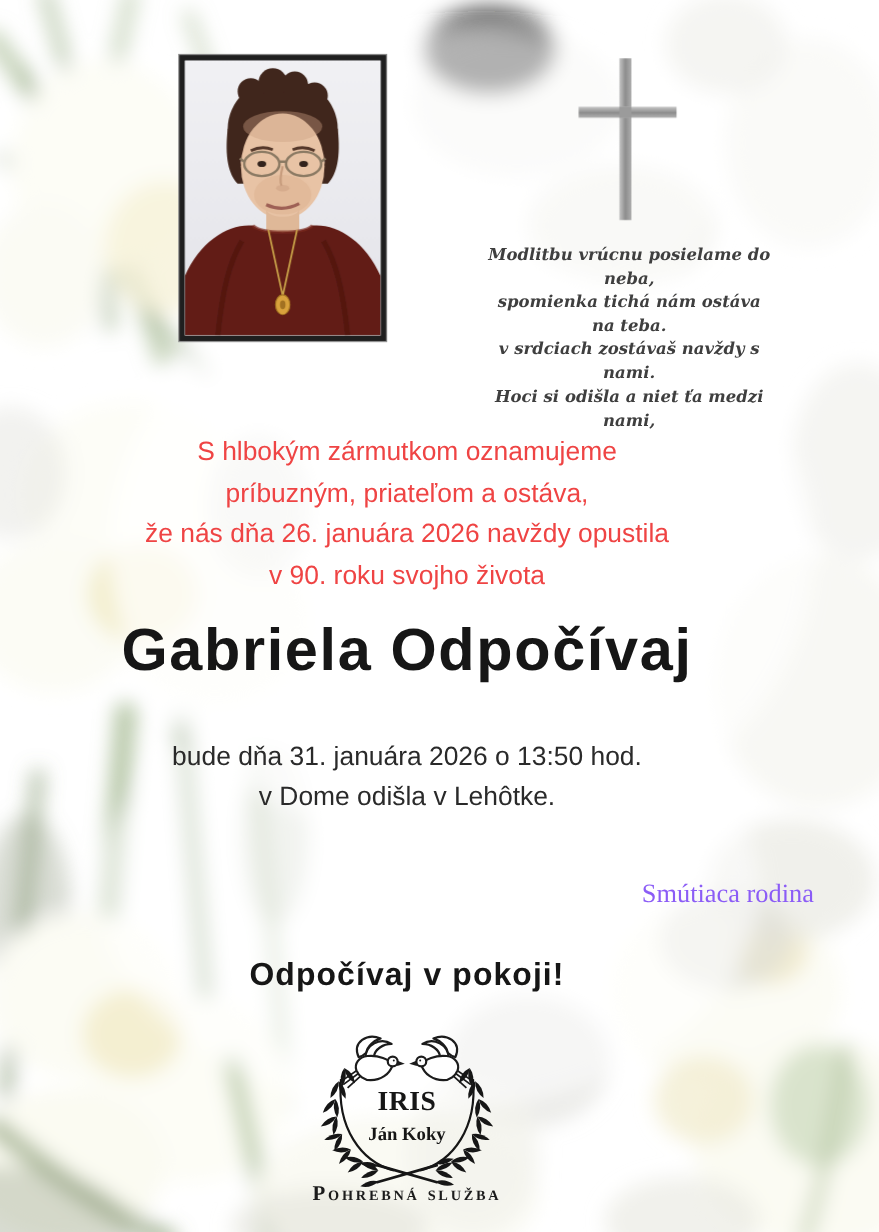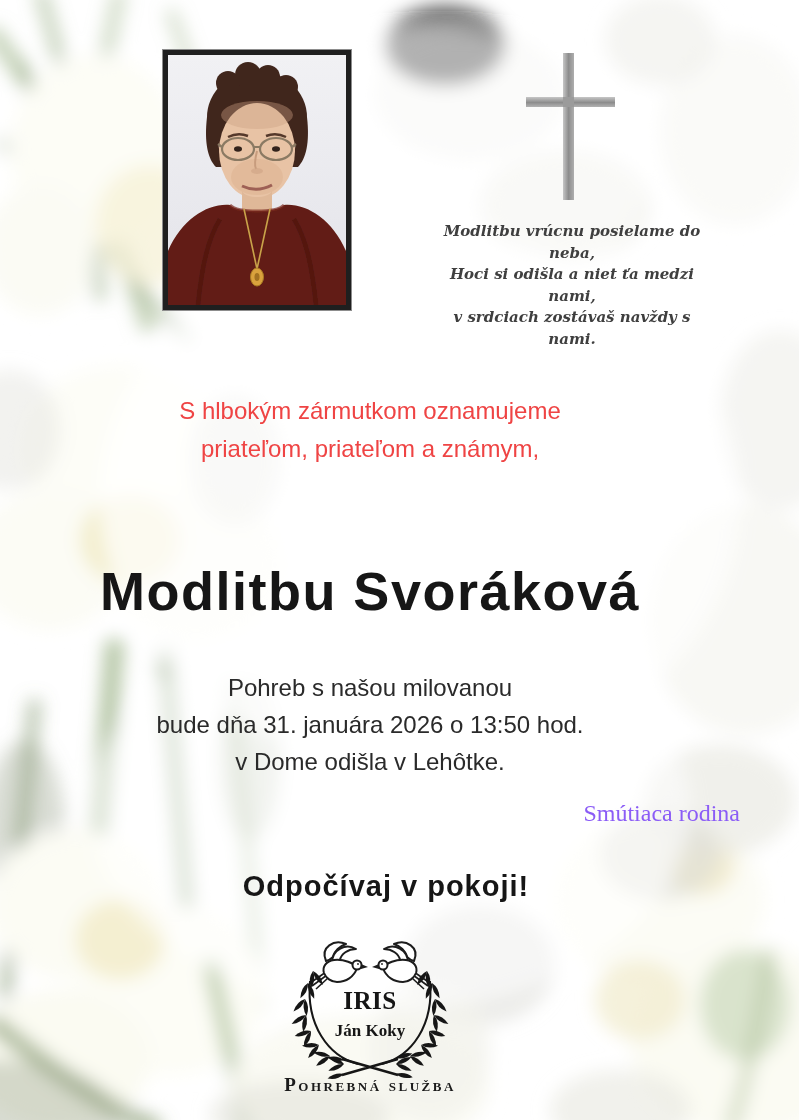--- a/index.html
+++ b/index.html
@@ -23,21 +23,21 @@
   .name{position:absolute;left:0;top:561px;width:740px;margin:0;text-align:center;
         font-size:54px;line-height:60px;font-weight:bold;letter-spacing:1.5px;color:#161616;}
 
   .funeral{position:absolute;left:0;top:669px;width:740px;text-align:center;
            font-size:24px;line-height:37px;color:#2a2a2a;}
 
   .mourning{position:absolute;left:0;top:800px;width:740px;text-align:right;
             font-size:24px;color:#8b5cf6;font-family:Liberation Serif, serif;}
 
   .rip{position:absolute;left:0;top:870px;width:740px;text-align:center;
-       font-size:29px;font-weight:bold;letter-spacing:1px;color:#161616;margin-left:16px;}
+       font-size:29px;font-weight:bold;letter-spacing:1px;color:#161616;}
 
   .logo{position:absolute;left:268px;top:933px;width:204px;height:170px;}
   .logo text{font-family:"Liberation Serif",serif;font-weight:bold;fill:#161616;}
   .logo .brand{font-size:25px;letter-spacing:0.5px;}
   .logo .owner{font-size:17px;}
   .logo .tagline{font-size:19px;letter-spacing:2.5px;font-variant:small-caps;fill:#1b1b1b;}
 </style>
 </head>
 <body>
 
@@ -176,33 +176,35 @@
           <stop offset="1" stop-color="#b2b2b2"></stop>
       </linearGradient>
     </defs>
     <rect x="39" y="1" width="11" height="147" fill="url(#cgv)"></rect>
     <rect x="2" y="45" width="89" height="10" fill="url(#cgh)"></rect>
     <rect x="39" y="45" width="11" height="10" fill="#9b9b9b"></rect>
   </svg>
 
   <div class="poem">
     <div>Modlitbu vrúcnu posielame do neba,</div>
+    <div>spomienka tichá nám ostáva na teba.</div>
+    <div>v srdciach zostávaš navždy s nami.</div>
     <div>Hoci si odišla a niet ťa medzi nami,</div>
-    <div>v srdciach zostávaš navždy s nami.</div>
   </div>
 
   <div class="announce">
     <div>S hlbokým zármutkom oznamujeme</div>
-    <div>priateľom, priateľom a známym,</div>
-  </div>
-
-  <h1 class="name">Modlitbu Svoráková</h1>
+    <div>príbuzným, priateľom a ostáva,</div>
+    <div>že nás dňa 26. januára 2026 navždy opustila</div>
+    <div>v 90. roku svojho života</div>
+  </div>
+
+  <h1 class="name">Gabriela Odpočívaj</h1>
 
   <div class="funeral">
-    <div>Pohreb s našou milovanou</div>
     <div>bude dňa 31. januára 2026 o 13:50 hod.</div>
     <div>v Dome odišla v Lehôtke.</div>
   </div>
 
   <div class="mourning">Smútiaca rodina</div>
 
   <div class="rip">Odpočívaj v pokoji!</div>
 
   <svg class="logo" viewBox="0 0 204 170">
     <defs>

